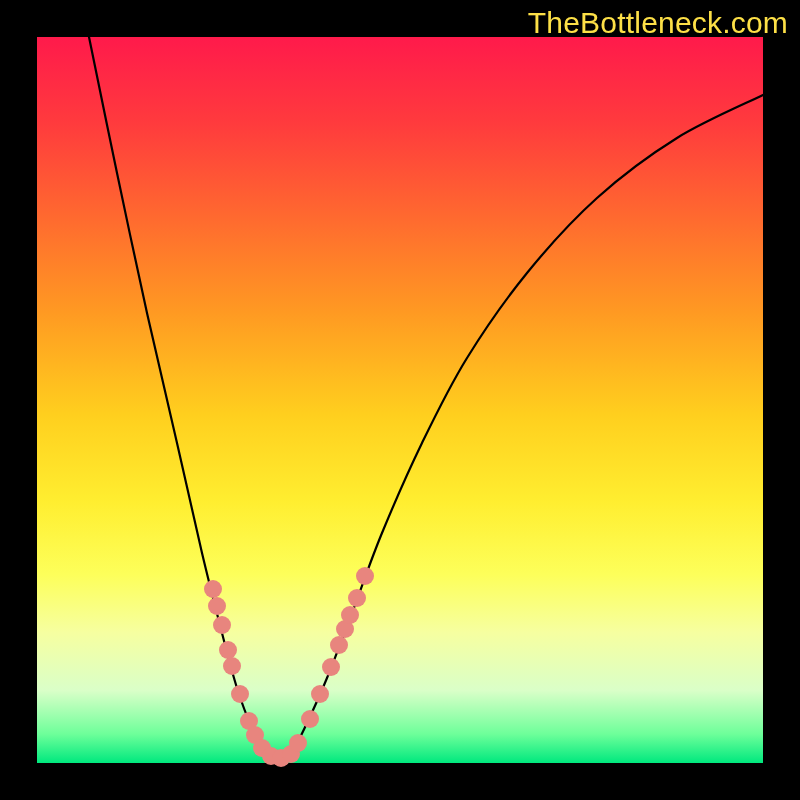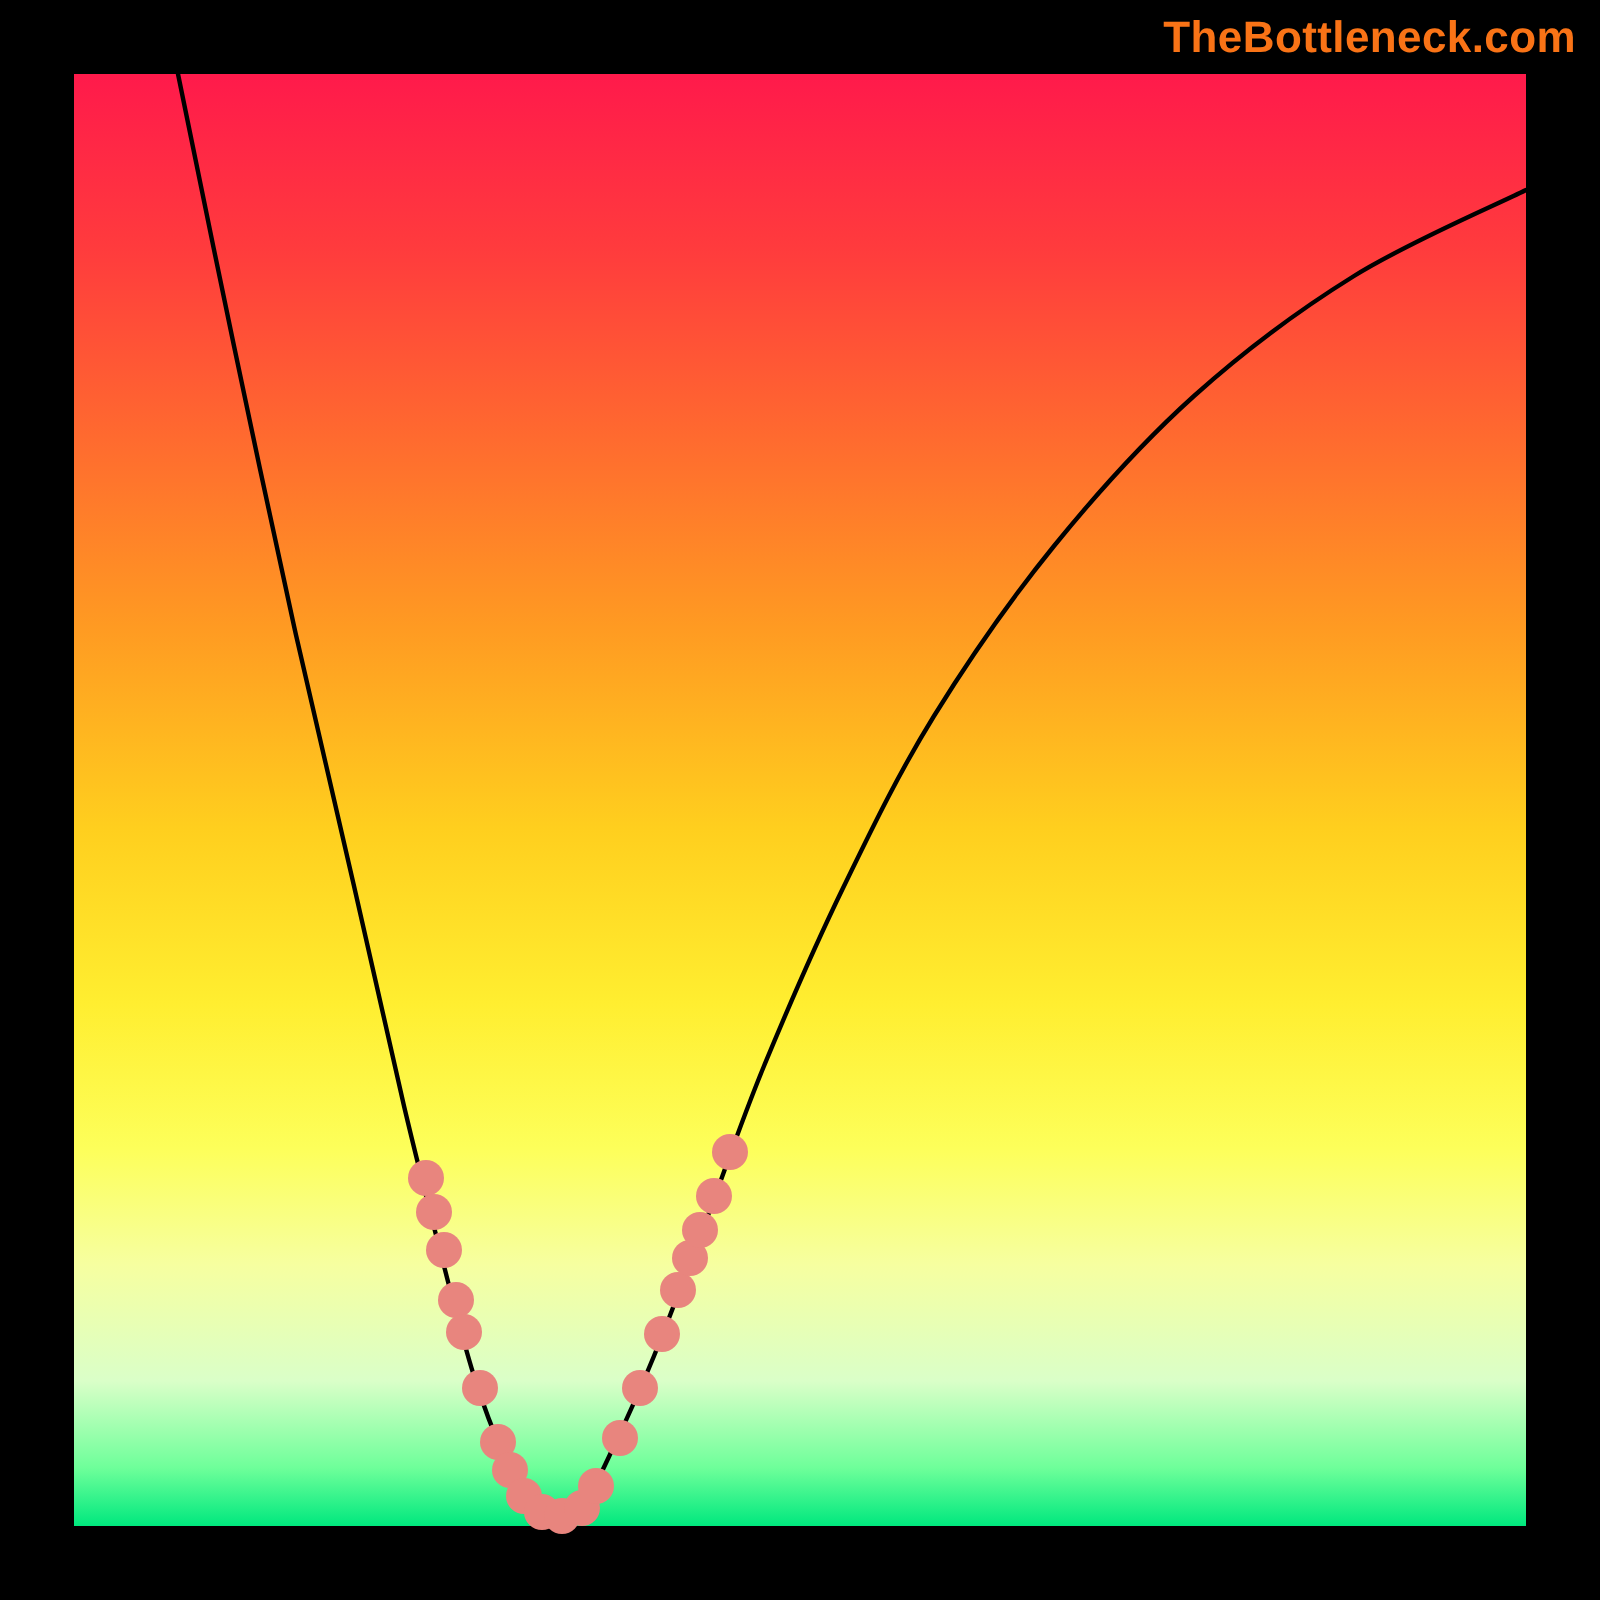--- a/index.html
+++ b/index.html
@@ -37,24 +37,24 @@
       #f6ffa0 82%,
       #daffc8 90%,
       #6eff9a 96%,
       #00e87e 100%
     );
   }
   .watermark {
     position: absolute;
     top: 6px;
     right: 12px;
-    color: #f97316;
-    font-size: 22px;
+    color: #fde047;
+    font-size: 30px;
     letter-spacing: 0.2px;
-    font-weight: 700;
+    font-weight: 400;
   }
   svg.curve-layer {
     position: absolute;
     left: 0;
     top: 0;
     width: 726px;
     height: 726px;
     overflow: visible;
   }
   .curve-path {

